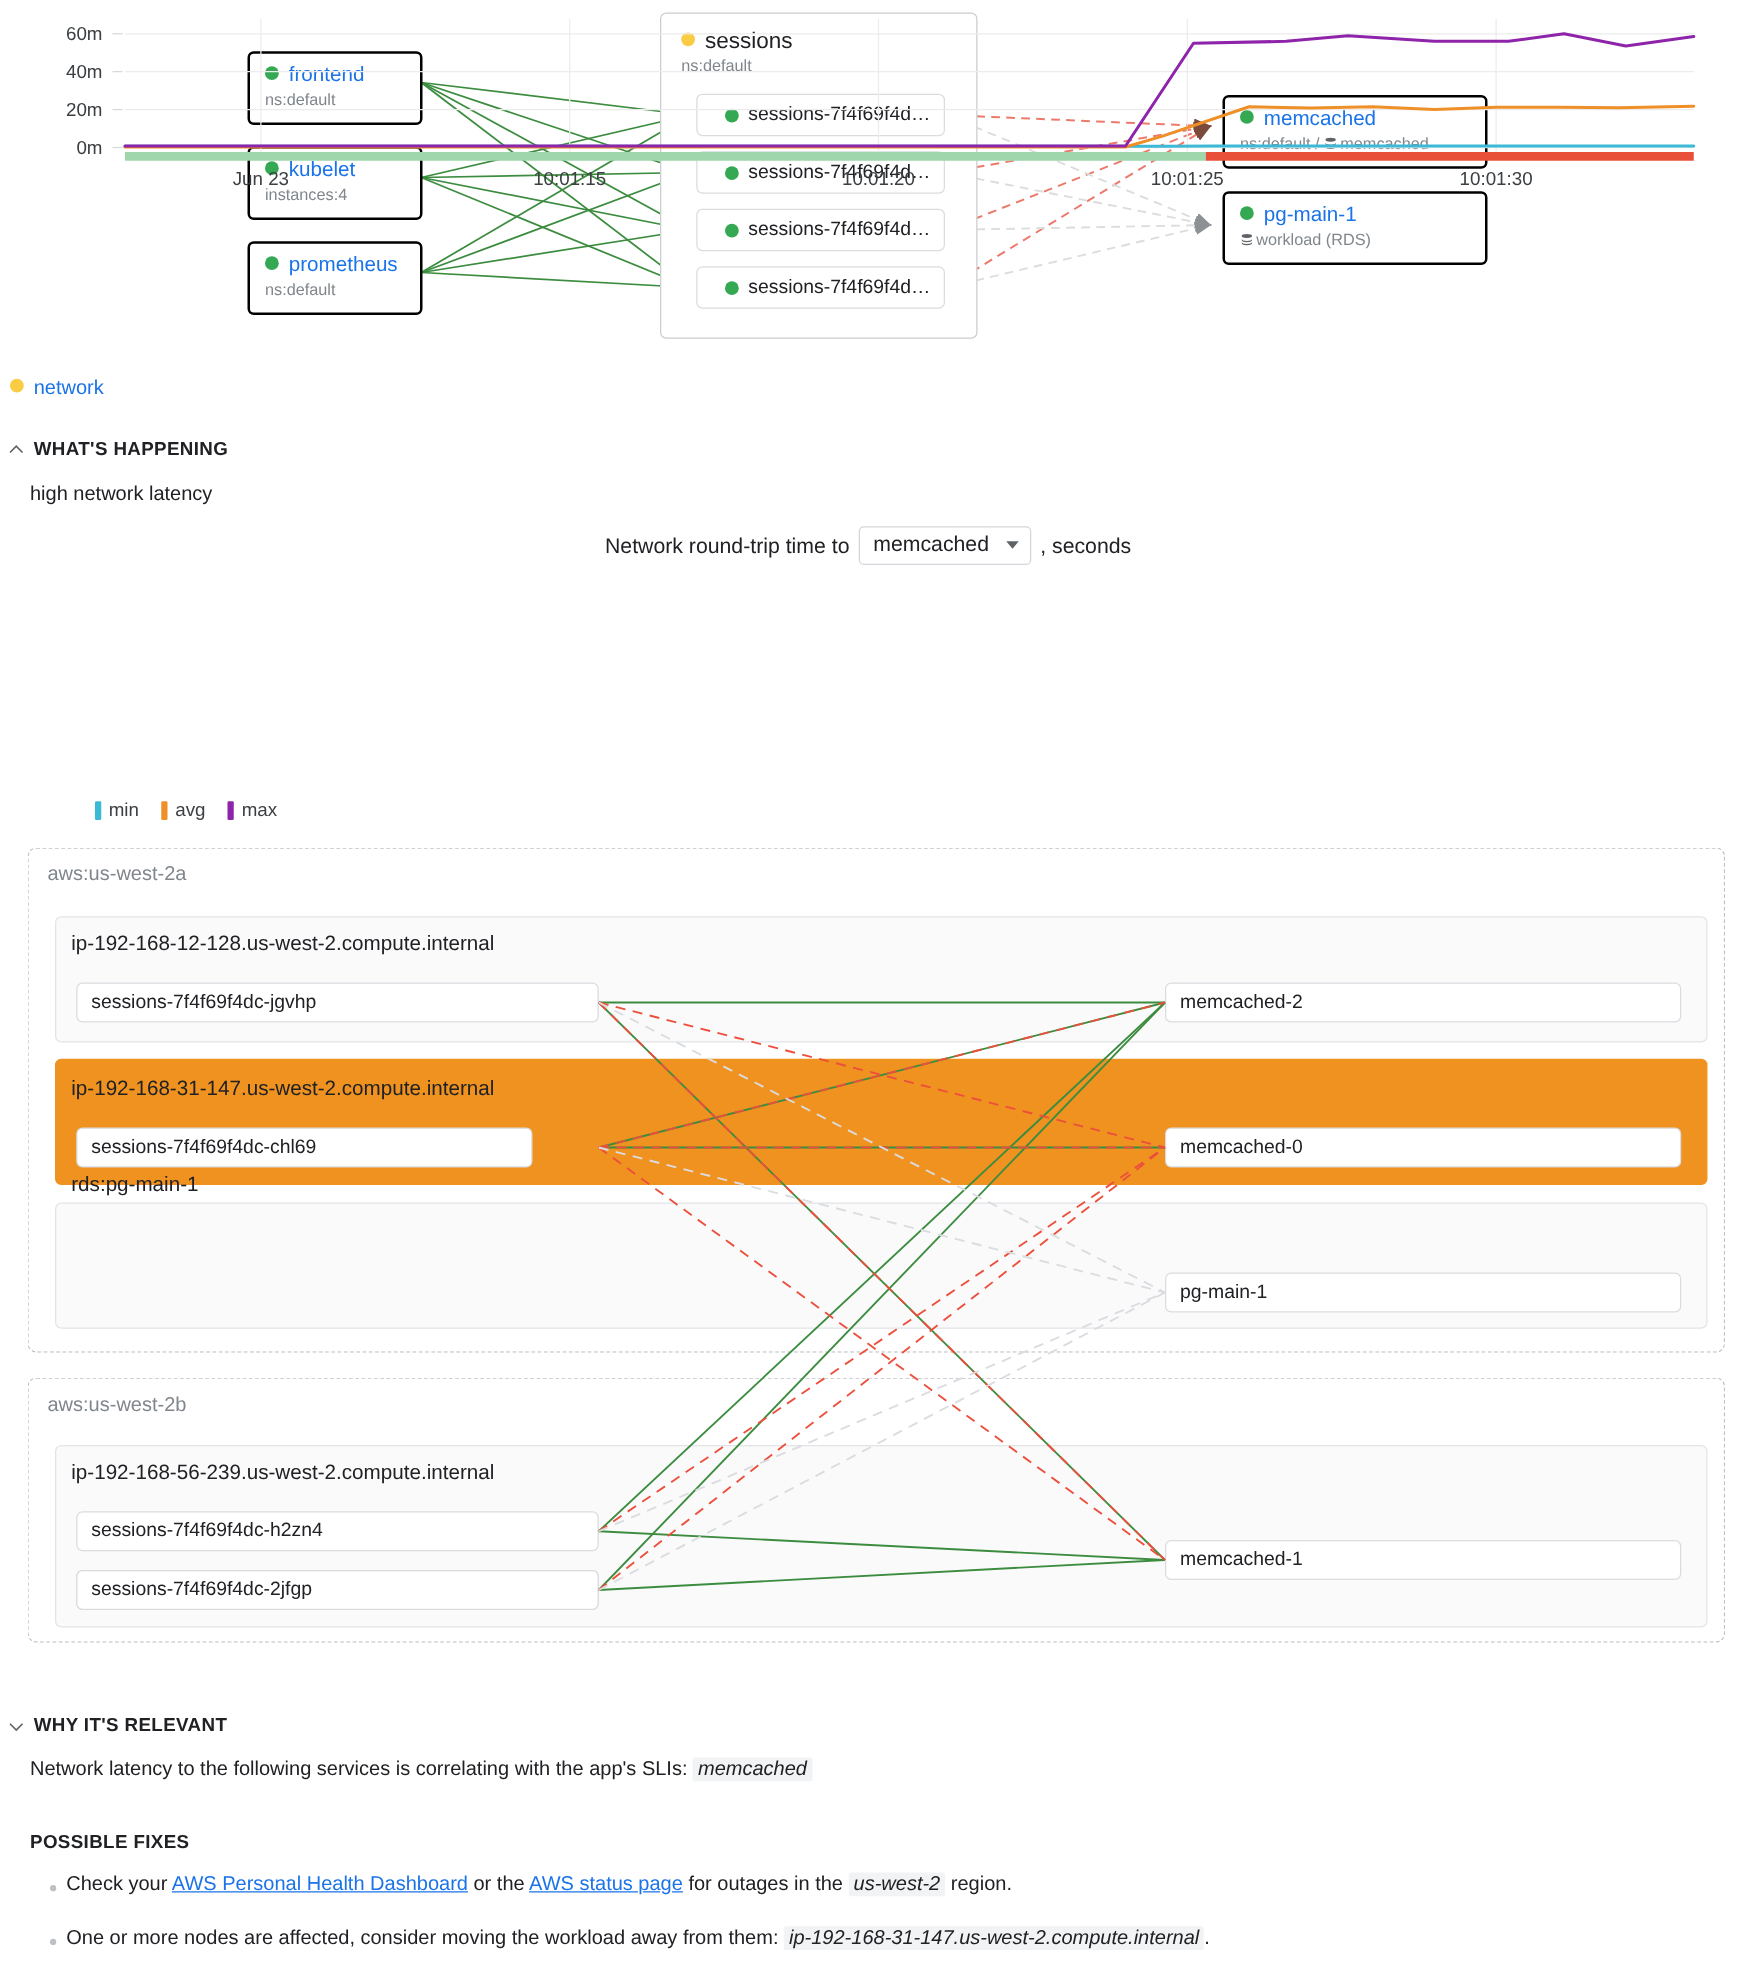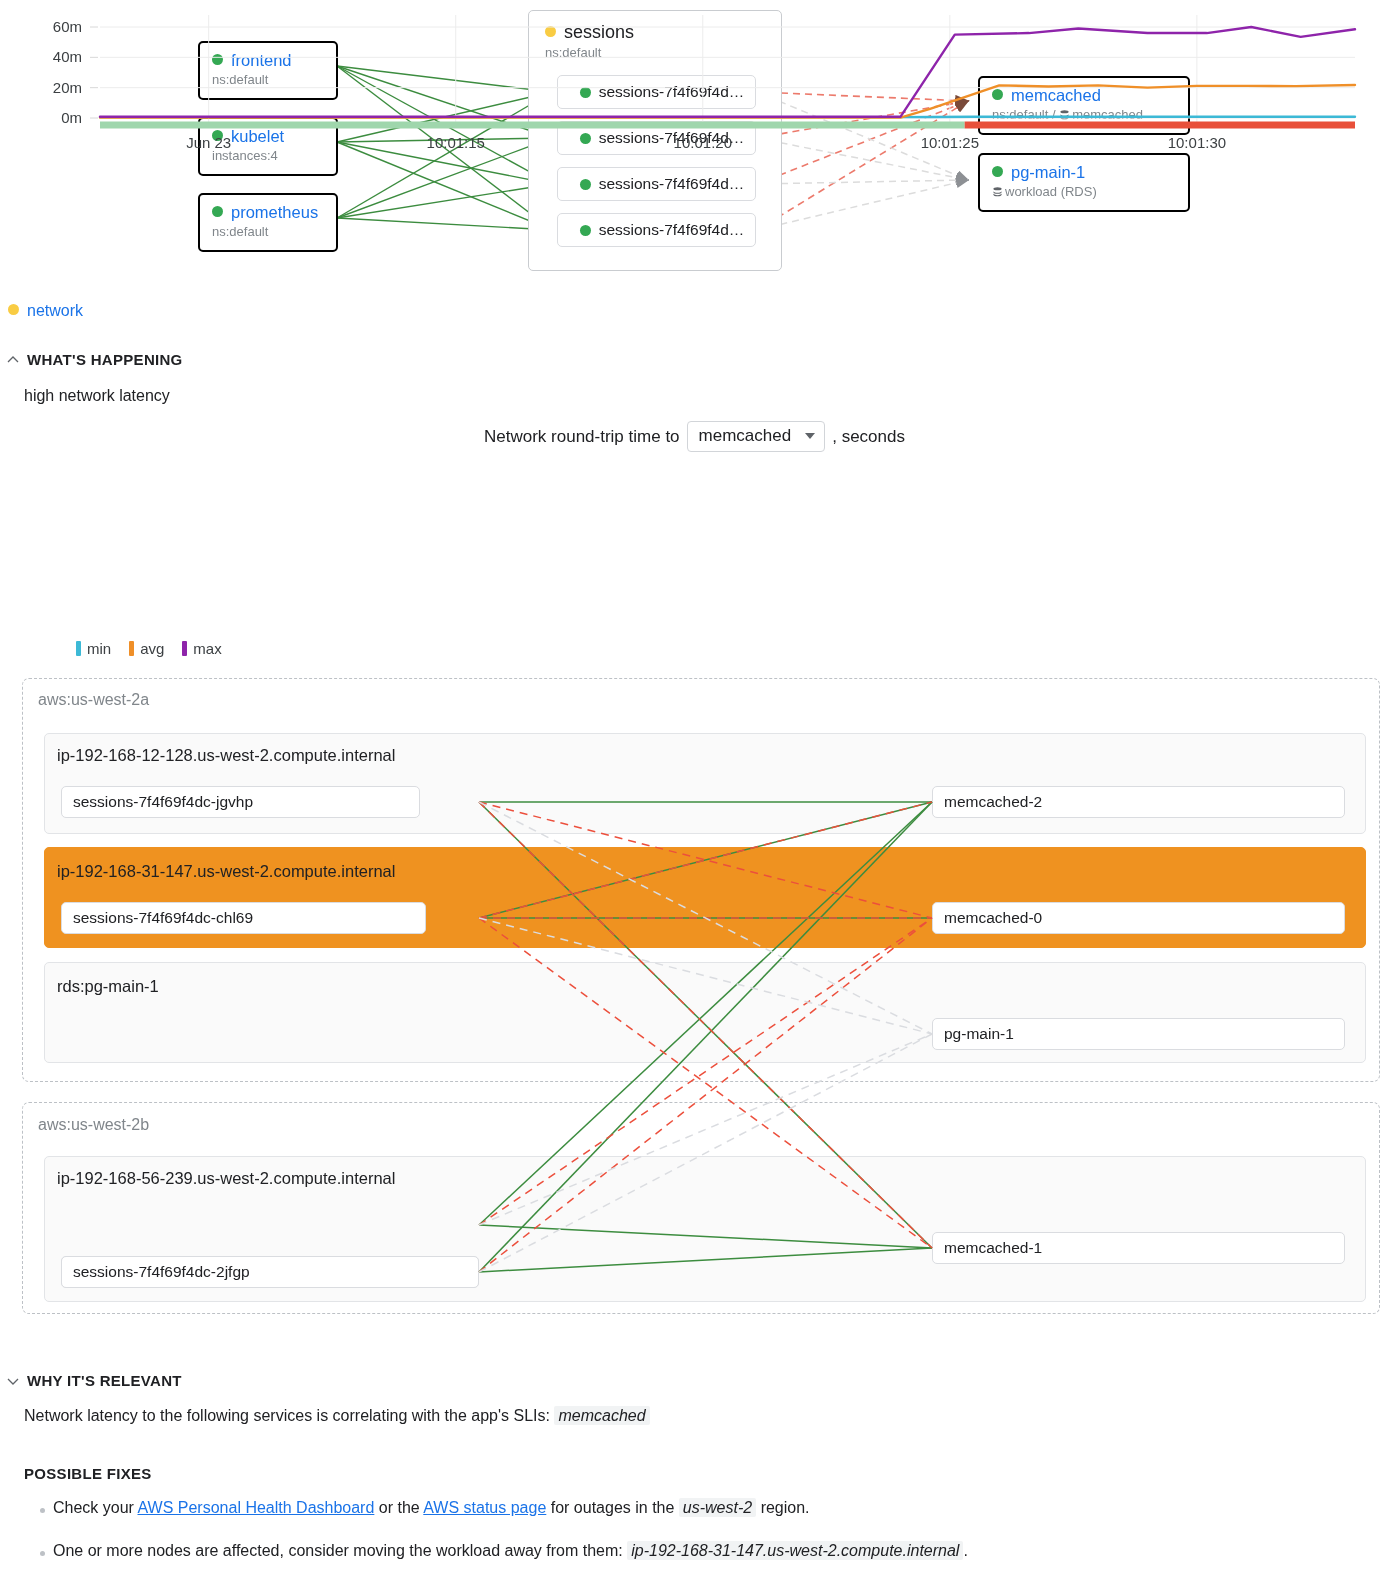--- a/index.html
+++ b/index.html
@@ -345,37 +345,38 @@
         <span class="legend-swatch" id="lsw2" style="background: rgb(142, 36, 170);"></span>
         <span>max</span>
       </span>
   </div>
 
   <div class="zone" style="left:22px; top:678px; width:1358px; height:404px;"></div>
   <div class="zone-label" style="left:38px; top:690px;">aws:us-west-2a</div>
 
   <div class="host-box" style="left:44px; top:733px; width:1322px; height:101px;"></div>
   <div class="host-title" style="left:57px; top:745px;">ip-192-168-12-128.us-west-2.compute.internal</div>
-  <div class="inst-card" style="left:61px; top:786px; width:359px;">sessions-7f4f69f4dc-jgvhp</div>
+  <div class="inst-card" style="left:61px; top:786px; width:418px;">sessions-7f4f69f4dc-jgvhp</div>
   <div class="inst-card" style="left:932px; top:786px; width:413px;">memcached-2</div>
 
   <div class="host-box alert" style="left:44px; top:847px; width:1322px; height:101px;"></div>
   <div class="host-title" style="left:57px; top:861px;">ip-192-168-31-147.us-west-2.compute.internal</div>
   <div class="inst-card" style="left:61px; top:902px; width:365px;">sessions-7f4f69f4dc-chl69</div>
   <div class="inst-card" style="left:932px; top:902px; width:413px;">memcached-0</div>
 
   <div class="host-box" style="left:44px; top:962px; width:1322px; height:101px;"></div>
-  <div class="host-title" style="left:57px; top:976px;">rds:pg-main-1</div>
+  <div class="host-title" style="left:57px; top:938px;">rds:pg-main-1</div>
   <div class="inst-card" style="left:932px; top:1018px; width:413px;">pg-main-1</div>
 
   <div class="zone" style="left:22px; top:1102px; width:1358px; height:212px;"></div>
   <div class="zone-label" style="left:38px; top:1115px;">aws:us-west-2b</div>
 
   <div class="host-box" style="left:44px; top:1156px; width:1322px; height:146px;"></div>
   <div class="host-title" style="left:57px; top:1168px;">ip-192-168-56-239.us-west-2.compute.internal</div>
+  <div class="inst-card" style="left:61px; top:1209px; width:418px;">sessions-7f4f69f4dc-h2zn4</div>
   <div class="inst-card" style="left:61px; top:1256px; width:418px;" hidden="">memcached-1</div>
   <div class="inst-card" style="left:61px; top:1256px; width:418px;">sessions-7f4f69f4dc-2jfgp</div>
   <div class="inst-card" style="left:932px; top:1232px; width:413px;">memcached-1</div>
 
   <svg id="zone-svg" viewBox="0 0 1400 650">
     <g stroke="#3c8c3f" stroke-width="1.5" fill="none">
       <line x1="479" y1="122" x2="932" y2="122"></line>
       <line x1="479" y1="122" x2="932" y2="568"></line>
       <line x1="479" y1="238" x2="932" y2="238"></line>
       <line x1="479" y1="238" x2="932" y2="122"></line>

